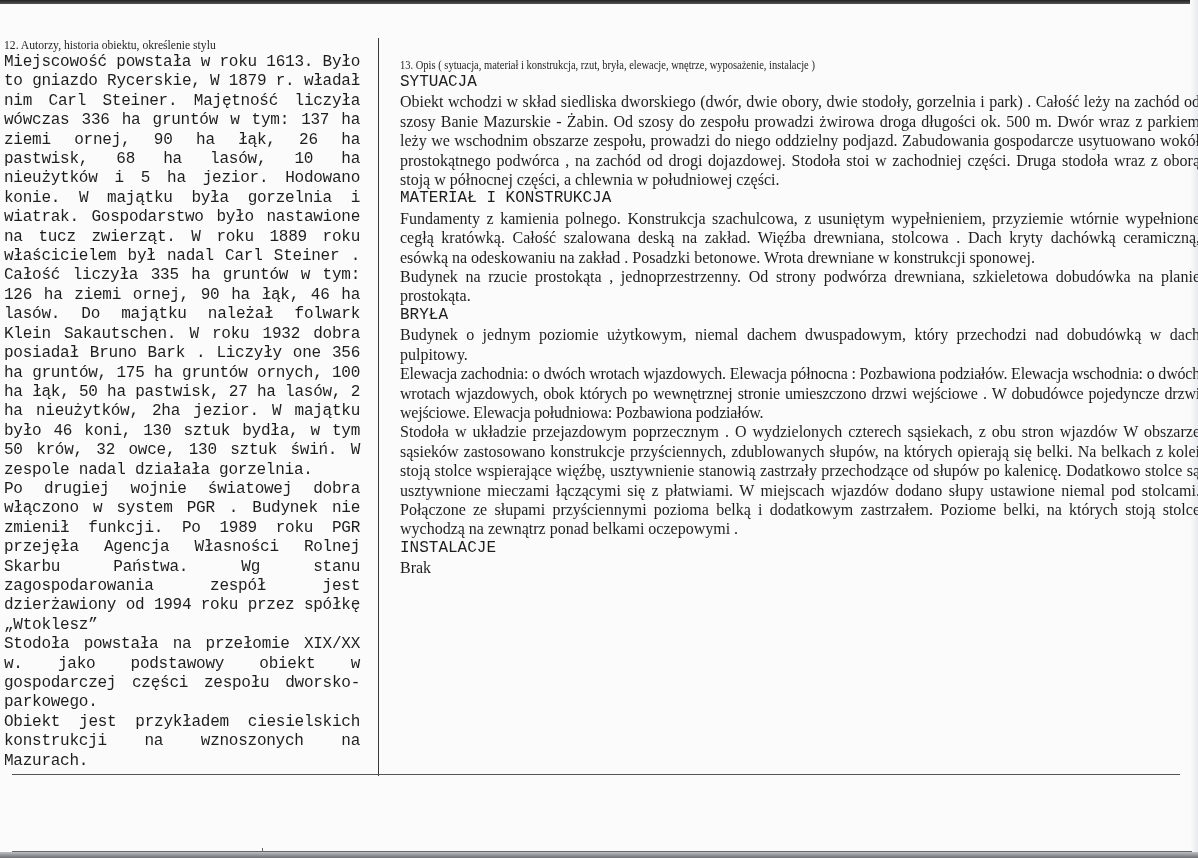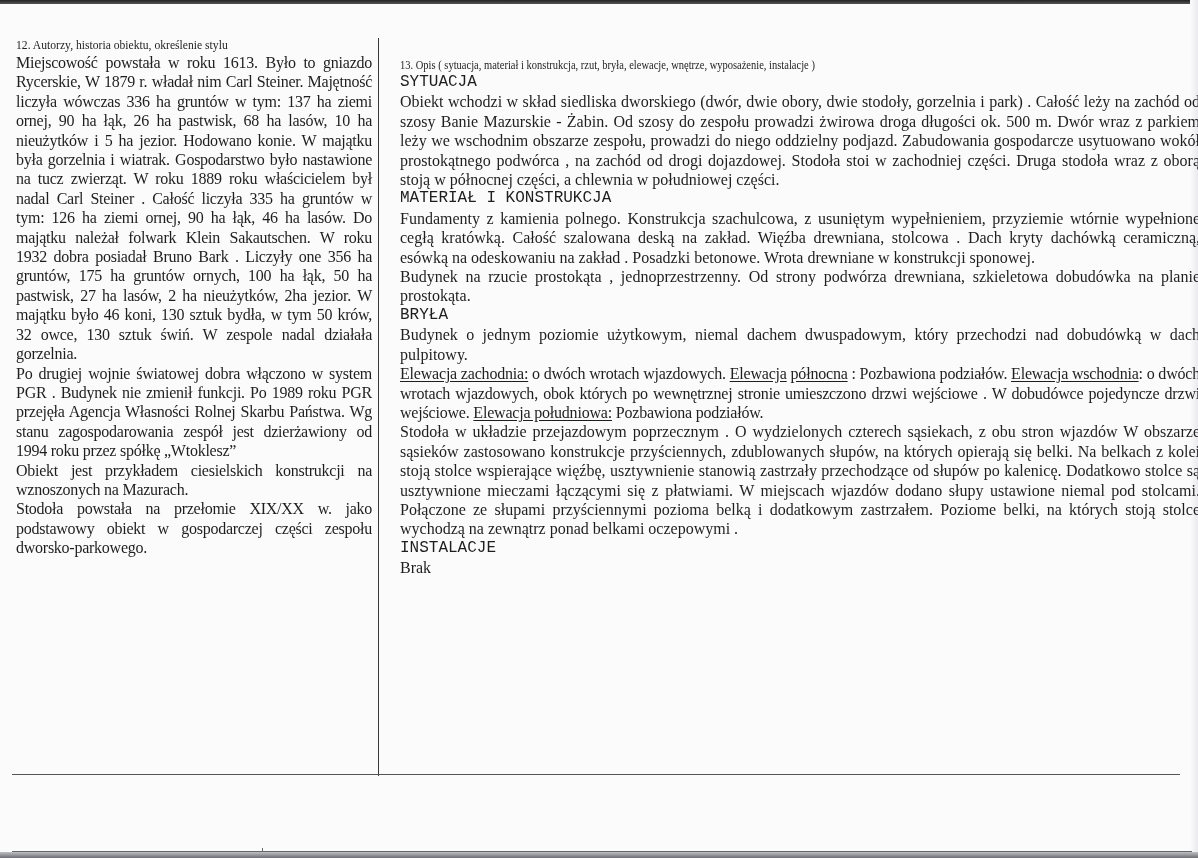--- a/index.html
+++ b/index.html
@@ -32,55 +32,55 @@
     }
     .rule-h2 {
       position: absolute; left: 12px; top: 851px; width: 1180px; height: 1px;
       background: #666;
     }
     .rule-v2 {
       position: absolute; left: 262px; top: 848px; width: 1px; height: 10px;
       background: #666;
     }
     .col-left {
-      position: absolute; left: 16px; top: 37px; width: 356px;
+      position: absolute; left: 4px; top: 37px; width: 356px;
     }
     .col-right {
       position: absolute; left: 400px; top: 37px; width: 800px; margin-top: 20px;
     }
     .section-head {
       font-size: 12.5px; line-height: 16px; height: 16px; white-space: nowrap;
       transform-origin: left top;
     }
     .col-left .section-head { transform: scaleX(0.93); }
     .col-right .section-head { transform: scaleX(0.84); }
     .body-text {
       font-size: 16px; line-height: 19.4px;
       text-align: justify;
       margin: 0;
     }
     .col-left .body-text p { margin: 0; text-align: justify; }
     .col-right .body-text p { margin: 0; text-align: justify; }
     .sub-head { margin: 0; text-transform: uppercase; font-family: Liberation Mono, monospace; }
-    .u { text-decoration: underline; text-underline-offset: 2px; }
-    .cond { letter-spacing: -0.25px; }
+    .u { text-underline-offset: 2px; }
+    .cond { letter-spacing: -0.25px; font-family: Liberation Mono, monospace; }
   </style>
 </head>
 <body>
 
 <div class="top-edge"></div>
 <div class="right-edge"></div>
 
 <div class="col-left">
   <div class="section-head">12. Autorzy, historia obiektu, określenie stylu</div>
   <div class="body-text cond">
     <p>Miejscowość powstała w  roku 1613. Było to gniazdo Rycerskie, W 1879 r.  władał nim Carl Steiner. Majętność liczyła wówczas 336 ha gruntów w tym: 137 ha ziemi ornej, 90 ha łąk, 26 ha pastwisk, 68 ha lasów, 10 ha nieużytków i 5 ha jezior. Hodowano konie. W majątku była gorzelnia i wiatrak. Gospodarstwo było nastawione na tucz zwierząt. W roku 1889 roku właścicielem był nadal Carl Steiner . Całość liczyła  335 ha gruntów w tym:  126 ha ziemi ornej, 90 ha łąk, 46 ha lasów. Do majątku należał folwark Klein Sakautschen. W roku 1932 dobra posiadał Bruno Bark . Liczyły one 356 ha gruntów, 175 ha gruntów ornych, 100 ha łąk, 50 ha pastwisk, 27 ha lasów, 2 ha nieużytków, 2ha jezior. W majątku było 46 koni, 130 sztuk bydła, w tym 50 krów, 32 owce, 130 sztuk świń. W zespole nadal działała gorzelnia.</p>
     <p>Po drugiej wojnie światowej dobra włączono w system  PGR . Budynek nie zmienił funkcji. Po 1989 roku PGR przejęła Agencja Własności Rolnej Skarbu Państwa.  Wg stanu zagospodarowania zespół jest dzierżawiony od 1994 roku przez spółkę „Wtoklesz”</p>
+    <p>Stodoła powstała na przełomie XIX/XX w.  jako podstawowy obiekt w gospodarczej części zespołu dworsko-parkowego.</p>
     <p>Obiekt jest przykładem ciesielskich konstrukcji na wznoszonych na Mazurach.</p>
-    <p>Stodoła powstała na przełomie XIX/XX w.  jako podstawowy obiekt w gospodarczej części zespołu dworsko-parkowego.</p>
   </div>
 </div>
 
 <div class="divider-v"></div>
 
 <div class="col-right">
   <div class="section-head">13. Opis ( sytuacja, materiał i konstrukcja, rzut, bryła, elewacje, wnętrze, wyposażenie, instalacje )</div>
   <div class="body-text">
     <p class="sub-head">SYTUACJA</p>
     <p>Obiekt wchodzi w skład  siedliska dworskiego (dwór, dwie obory, dwie stodoły, gorzelnia i park) . Całość leży na zachód od szosy Banie Mazurskie - Żabin. Od szosy do zespołu prowadzi żwirowa droga długości ok. 500 m. Dwór wraz z parkiem leży we wschodnim obszarze zespołu, prowadzi do niego oddzielny podjazd. Zabudowania gospodarcze usytuowano wokół prostokątnego podwórca , na zachód od drogi dojazdowej. Stodoła stoi w zachodniej części. Druga stodoła wraz z oborą stoją w północnej części, a chlewnia w południowej części.</p>

